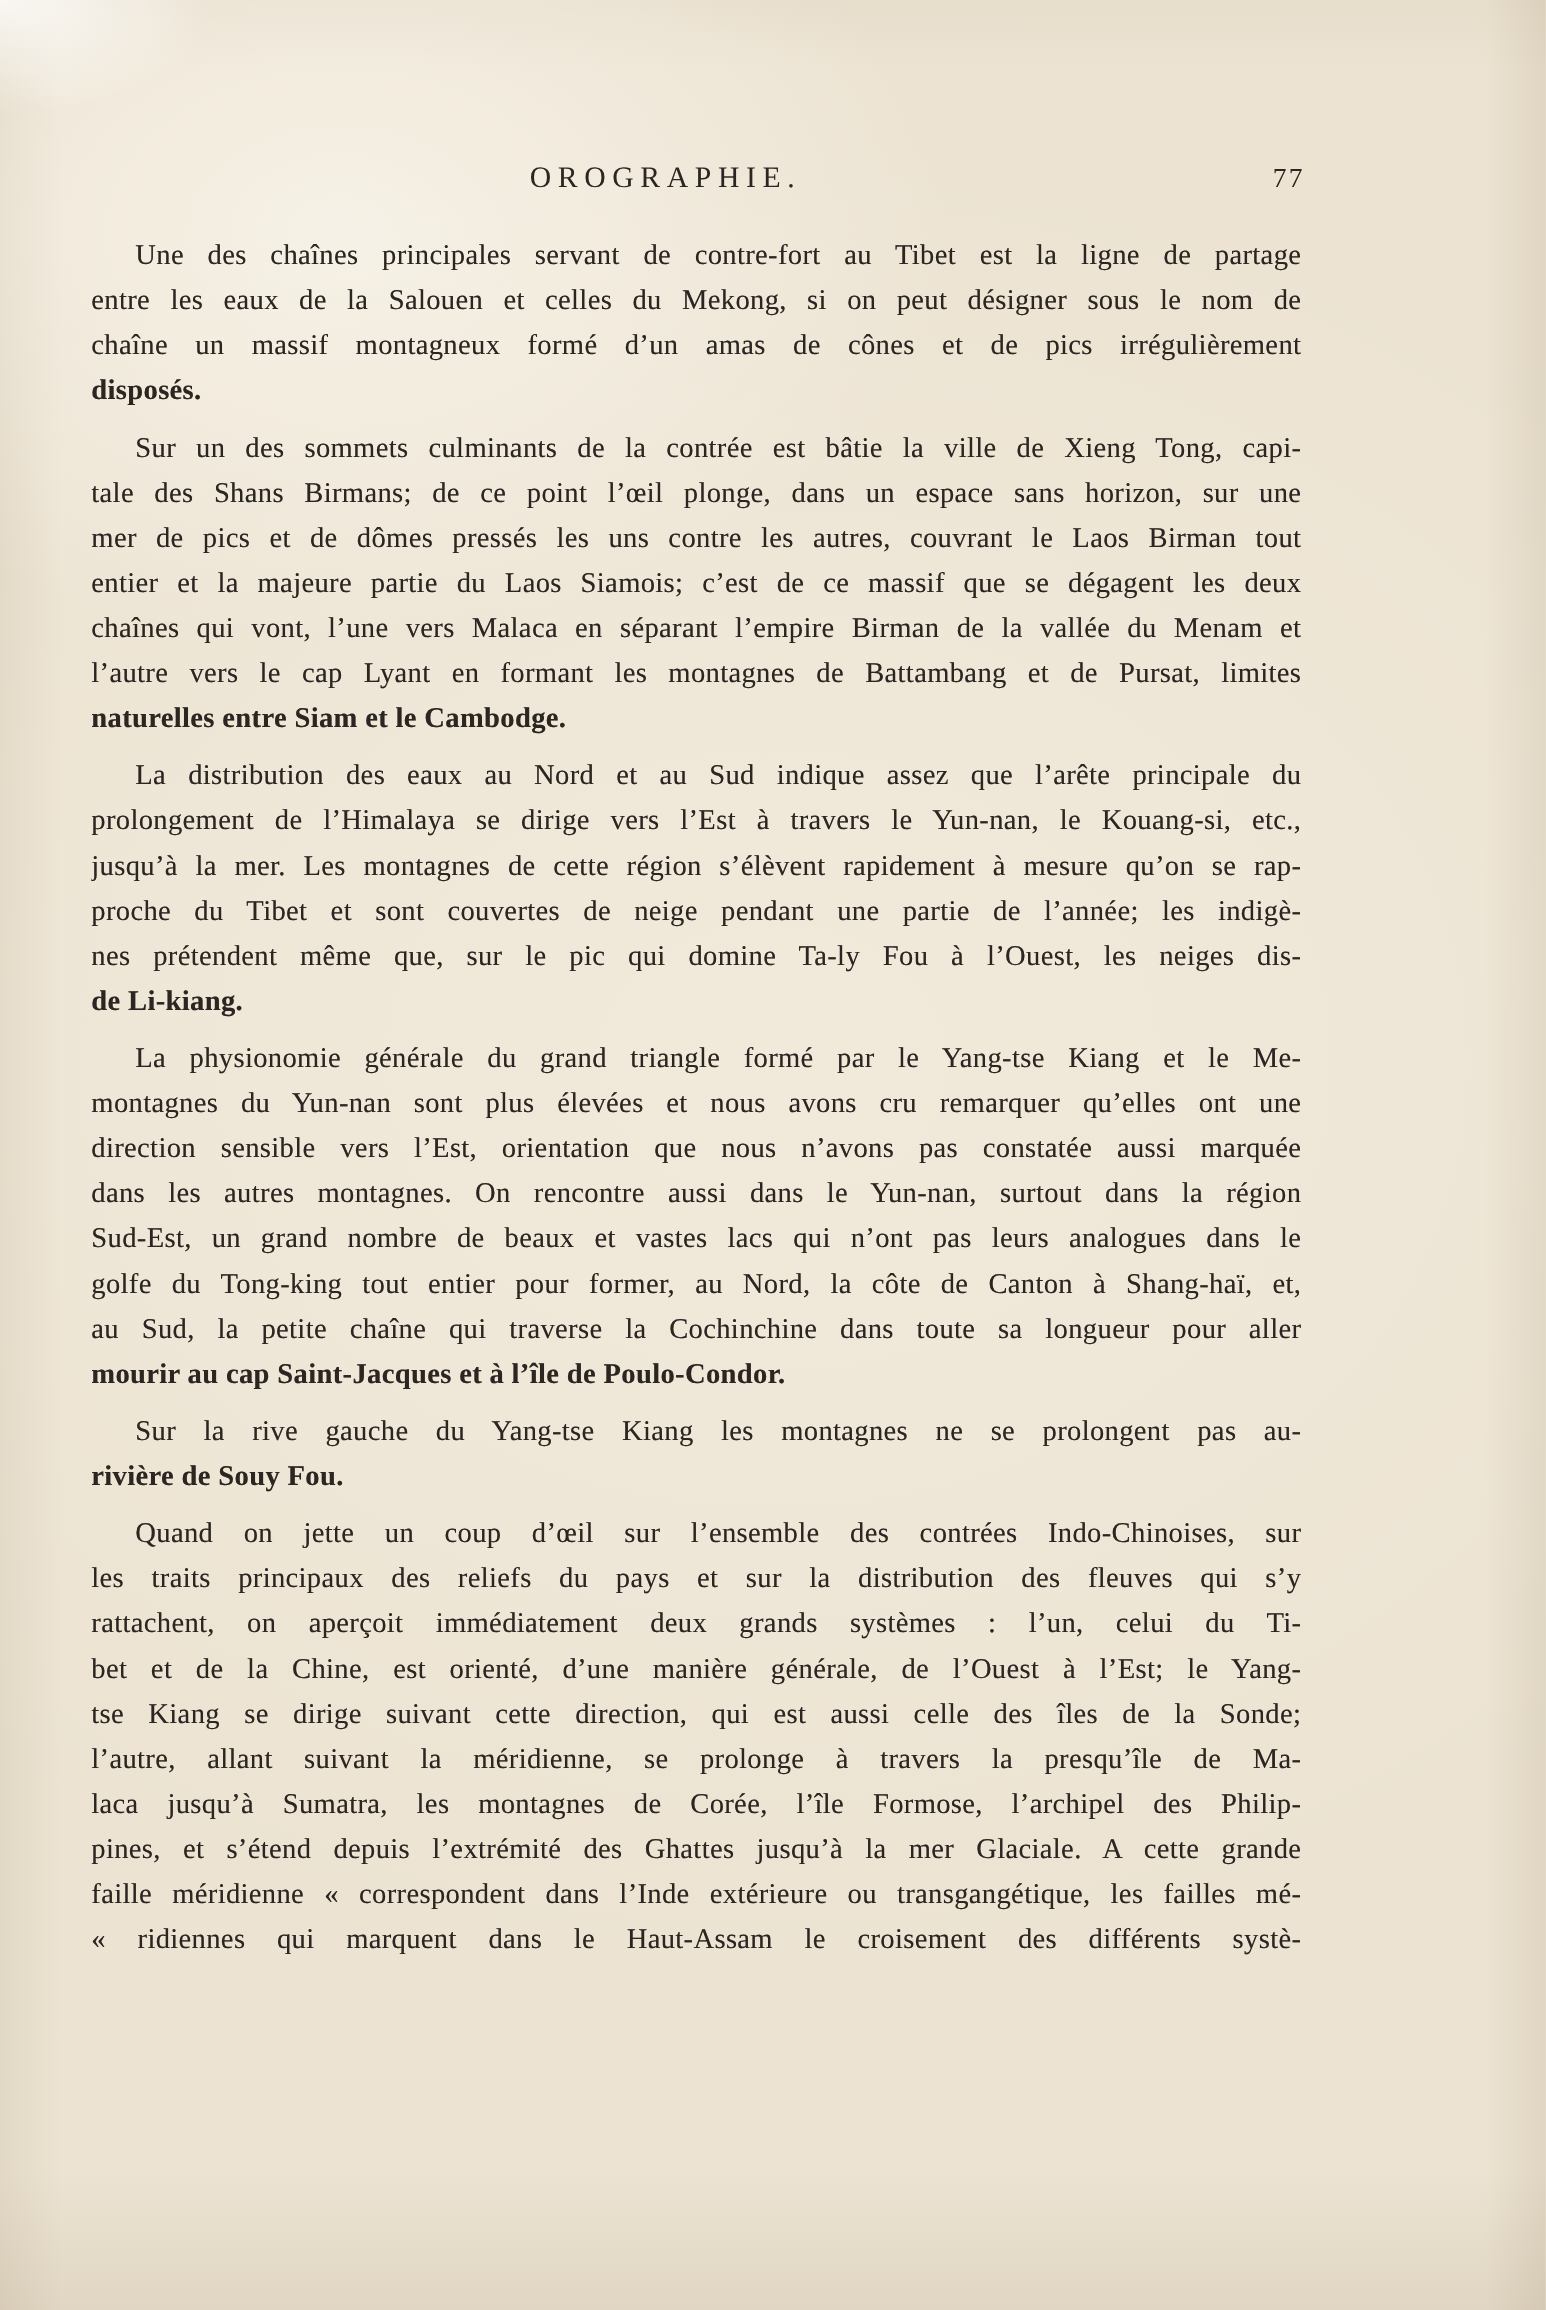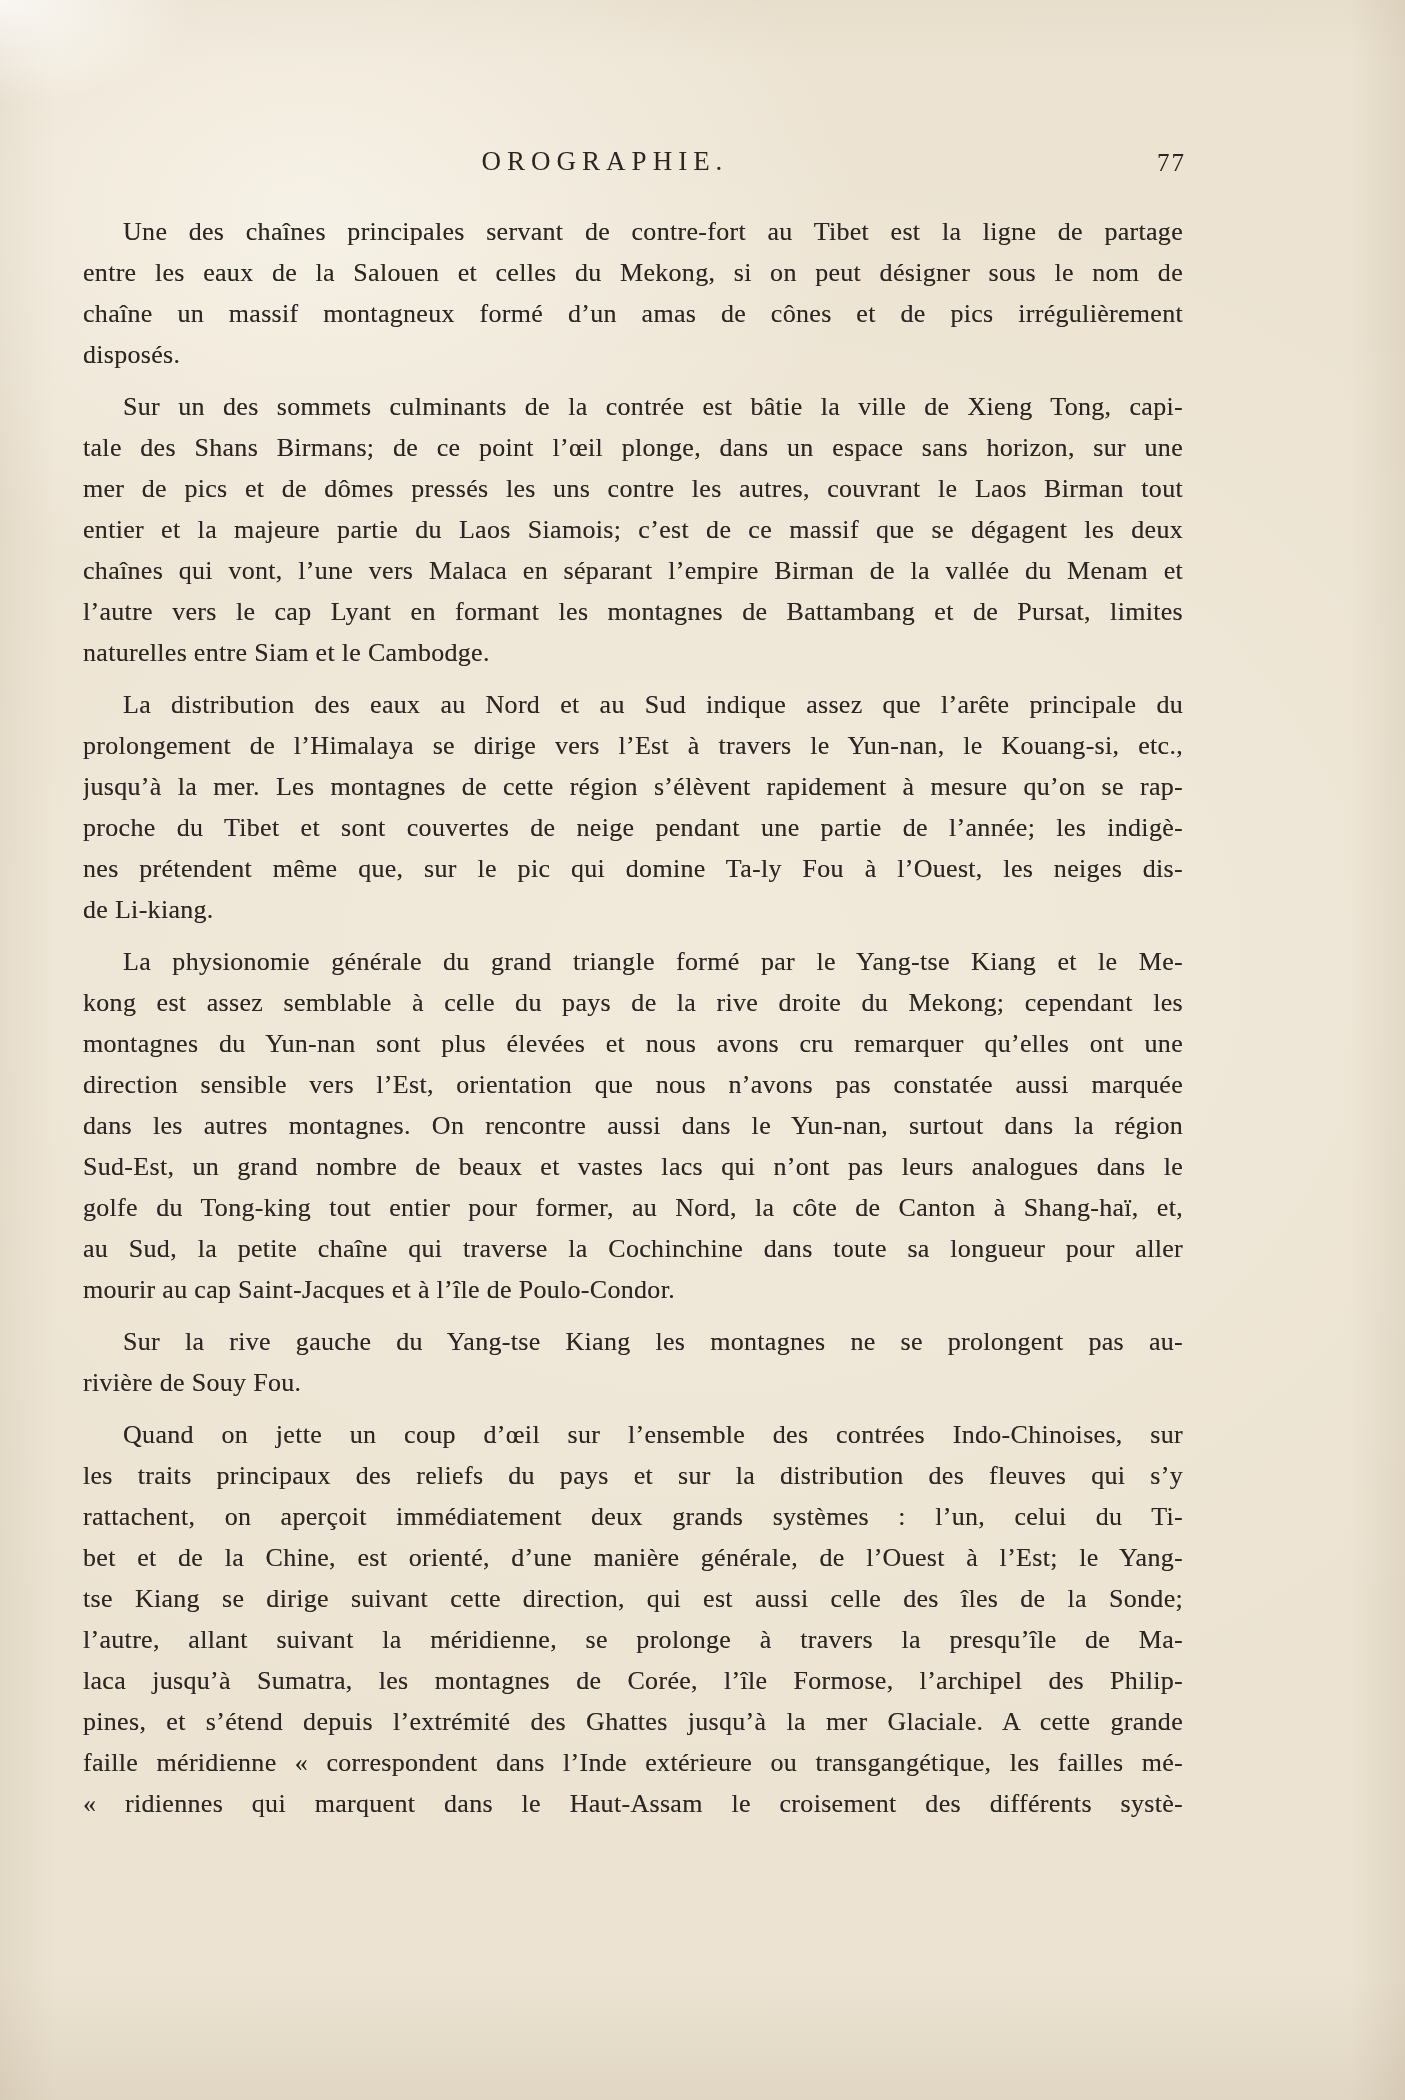--- a/index.html
+++ b/index.html
@@ -59,21 +59,21 @@
     font-size: 26px;
     line-height: 41px;
     height: 41px;
     overflow: hidden;
     text-align: justify;
     text-align-last: justify;
     letter-spacing: 0.3px;
     text-shadow: 0 0 0.5px rgba(44,38,34,0.45);
   }
   .line.first { text-indent: 40px; }
-  .line.lastline { text-align-last: left; }
+  .line.lastline { text-align-last: left; font-weight: bold; }
 </style>
 </head>
 <body>
 
 <div class="page">
   <div class="running-head">
     <div class="title">OROGRAPHIE.</div>
     <div class="pagenum">77</div>
   </div>
   <div class="text-block">
@@ -95,21 +95,20 @@
       <div class="para">
         <div class="line first">La distribution des eaux au Nord et au Sud indique assez que l’arête principale du</div>
         <div class="line">prolongement de l’Himalaya se dirige vers l’Est à travers le Yun-nan, le Kouang-si, etc.,</div>
         <div class="line">jusqu’à la mer. Les montagnes de cette région s’élèvent rapidement à mesure qu’on se rap-</div>
         <div class="line">proche du Tibet et sont couvertes de neige pendant une partie de l’année; les indigè-</div>
         <div class="line">nes prétendent même que, sur le pic qui domine Ta-ly Fou à l’Ouest, les neiges dis-</div>
         <div class="line lastline">de Li-kiang.</div>
       </div>
       <div class="para">
         <div class="line first">La physionomie générale du grand triangle formé par le Yang-tse Kiang et le Me-</div>
-        <div class="line">kong est assez semblable à celle du pays de la rive droite du Mekong; cependant les</div>
         <div class="line">montagnes du Yun-nan sont plus élevées et nous avons cru remarquer qu’elles ont une</div>
         <div class="line">direction sensible vers l’Est, orientation que nous n’avons pas constatée aussi marquée</div>
         <div class="line">dans les autres montagnes. On rencontre aussi dans le Yun-nan, surtout dans la région</div>
         <div class="line">Sud-Est, un grand nombre de beaux et vastes lacs qui n’ont pas leurs analogues dans le</div>
         <div class="line">golfe du Tong-king tout entier pour former, au Nord, la côte de Canton à Shang-haï, et,</div>
         <div class="line">au Sud, la petite chaîne qui traverse la Cochinchine dans toute sa longueur pour aller</div>
         <div class="line lastline">mourir au cap Saint-Jacques et à l’île de Poulo-Condor.</div>
       </div>
       <div class="para">
         <div class="line first">Sur la rive gauche du Yang-tse Kiang les montagnes ne se prolongent pas au-</div>

